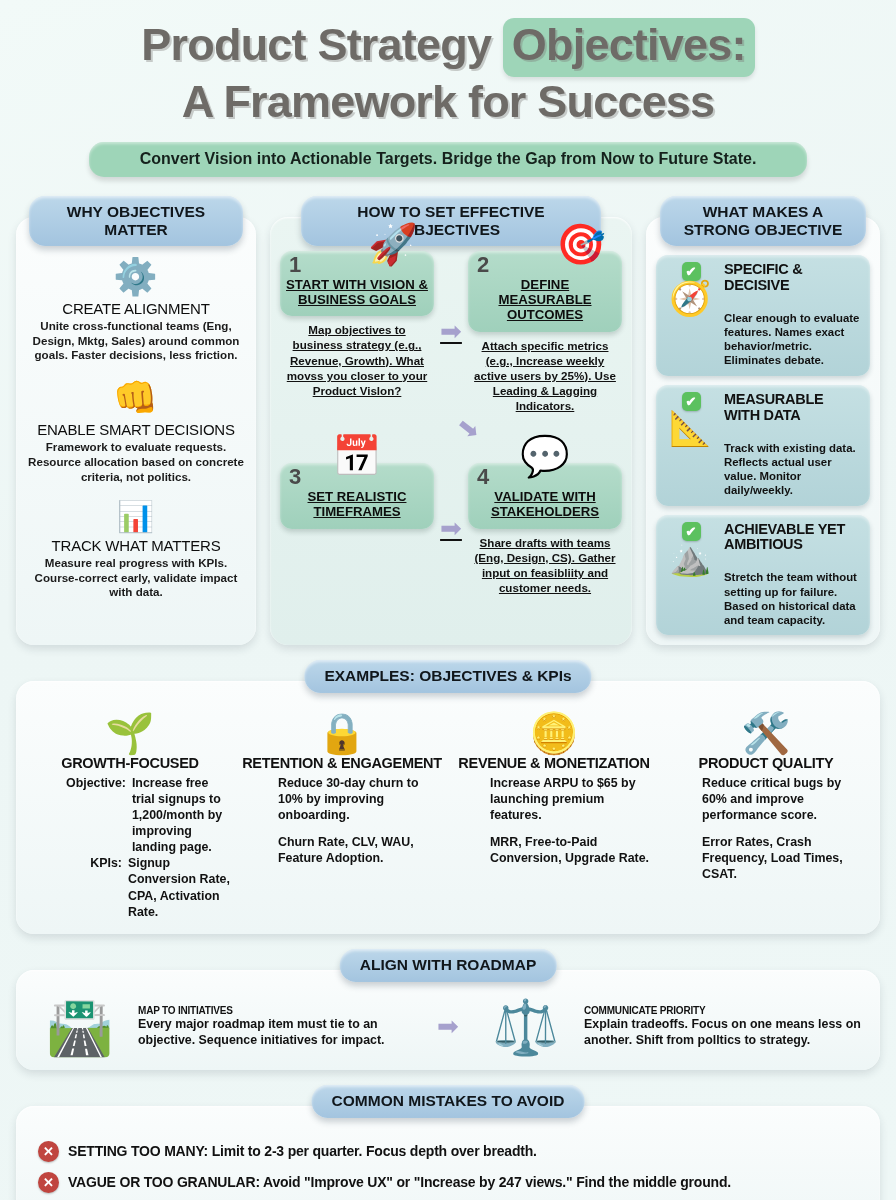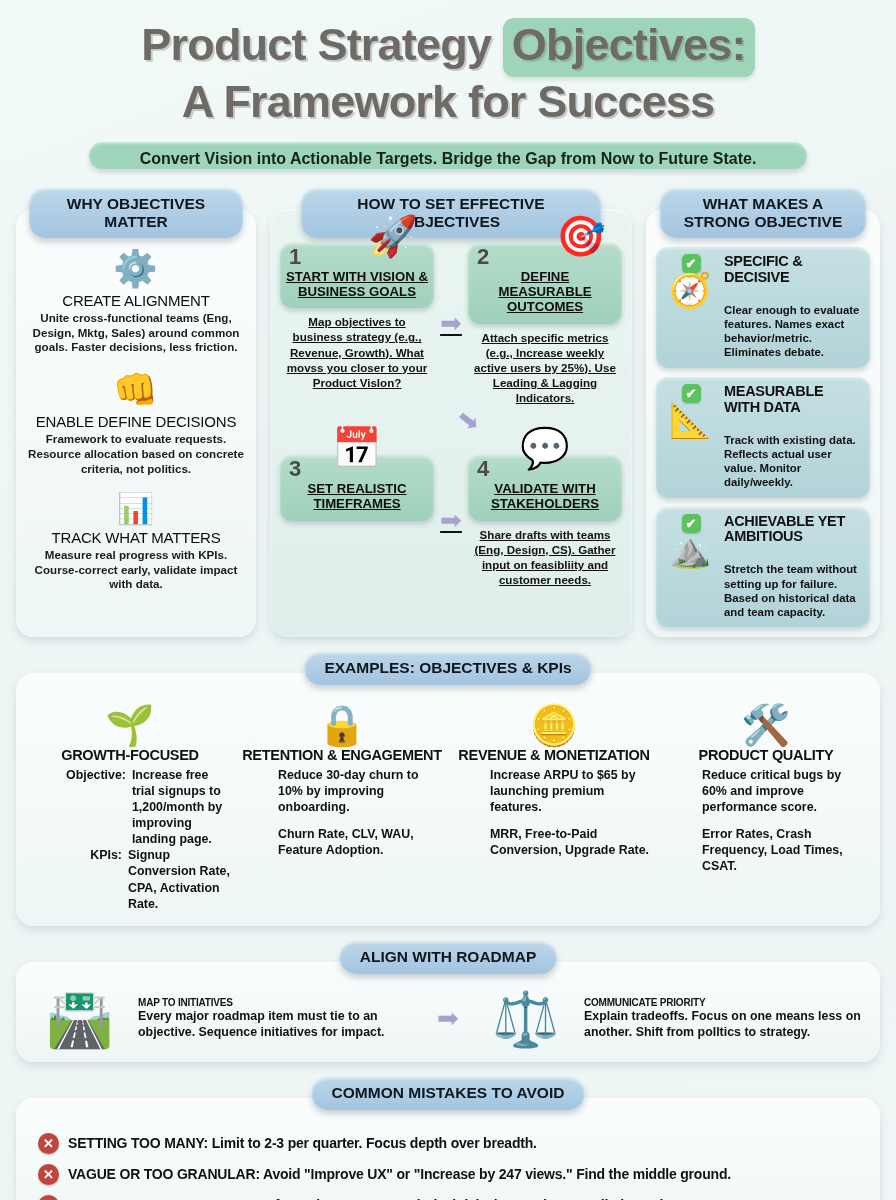--- a/index.html
+++ b/index.html
@@ -19,21 +19,21 @@
     letter-spacing: -0.8px; line-height: 1.12;
     text-shadow: 2px 2px 0 rgba(120,118,115,.35);
   }
   .hl {
     background: #9ed5b8; border-radius: 11px;
     padding: 2px 9px 7px 9px; display: inline-block;
     box-shadow: 0 3px 4px rgba(0,0,0,.10);
   }
   .subtitle-bar {
     margin: 14px auto 0; width: 718px; background:#9ed5b8;
-    border-radius: 15px; padding: 8px 10px 1px;
+    border-radius: 15px; padding: 8px 10px 9px;
     font-size: 16px; font-weight: bold; color:#15211c; text-align:center;
     box-shadow: 0 4px 5px rgba(0,0,0,.13), inset 0 2px 3px rgba(255,255,255,.45);
   }
 
   
   .panel {
     background: linear-gradient(180deg,#fbfdfd 0%,#eef6f6 100%);
     border-radius: 18px;
     box-shadow: 0 4px 8px rgba(30,50,60,.13), inset 0 1px 2px rgba(255,255,255,.9);
     position: relative;
@@ -150,21 +150,21 @@
   <div class="cols">
 
     <div class="panel col-a">
       <div class="pill two" style="width:214px">WHY OBJECTIVES MATTER</div>
       <div class="col-body">
         <span class="emoji">⚙️</span>
         <div class="item-title">CREATE ALIGNMENT</div>
         <div class="item-desc">Unite cross-functional teams (Eng, Design, Mktg, Sales) around common goals. Faster decisions, less friction.</div>
         <div class="gap"></div>
         <span class="emoji">👊</span>
-        <div class="item-title">ENABLE DEFINE DECISIONS</div>
+        <div class="item-title">ENABLE SMART DECISIONS</div>
         <div class="item-desc">Framework to evaluate requests. Resource allocation based on concrete criteria, not politics.</div>
         <div class="gap"></div>
         <span class="emoji sm">📊</span>
         <div class="item-title">TRACK WHAT MATTERS</div>
         <div class="item-desc">Measure real progress with KPIs. Course-correct early, validate impact with data.</div>
       </div>
     </div>
 
     <div class="panel mint col-b">
       <div class="pill two" style="width:300px">HOW TO SET EFFECTIVE OBJECTIVES</div>

